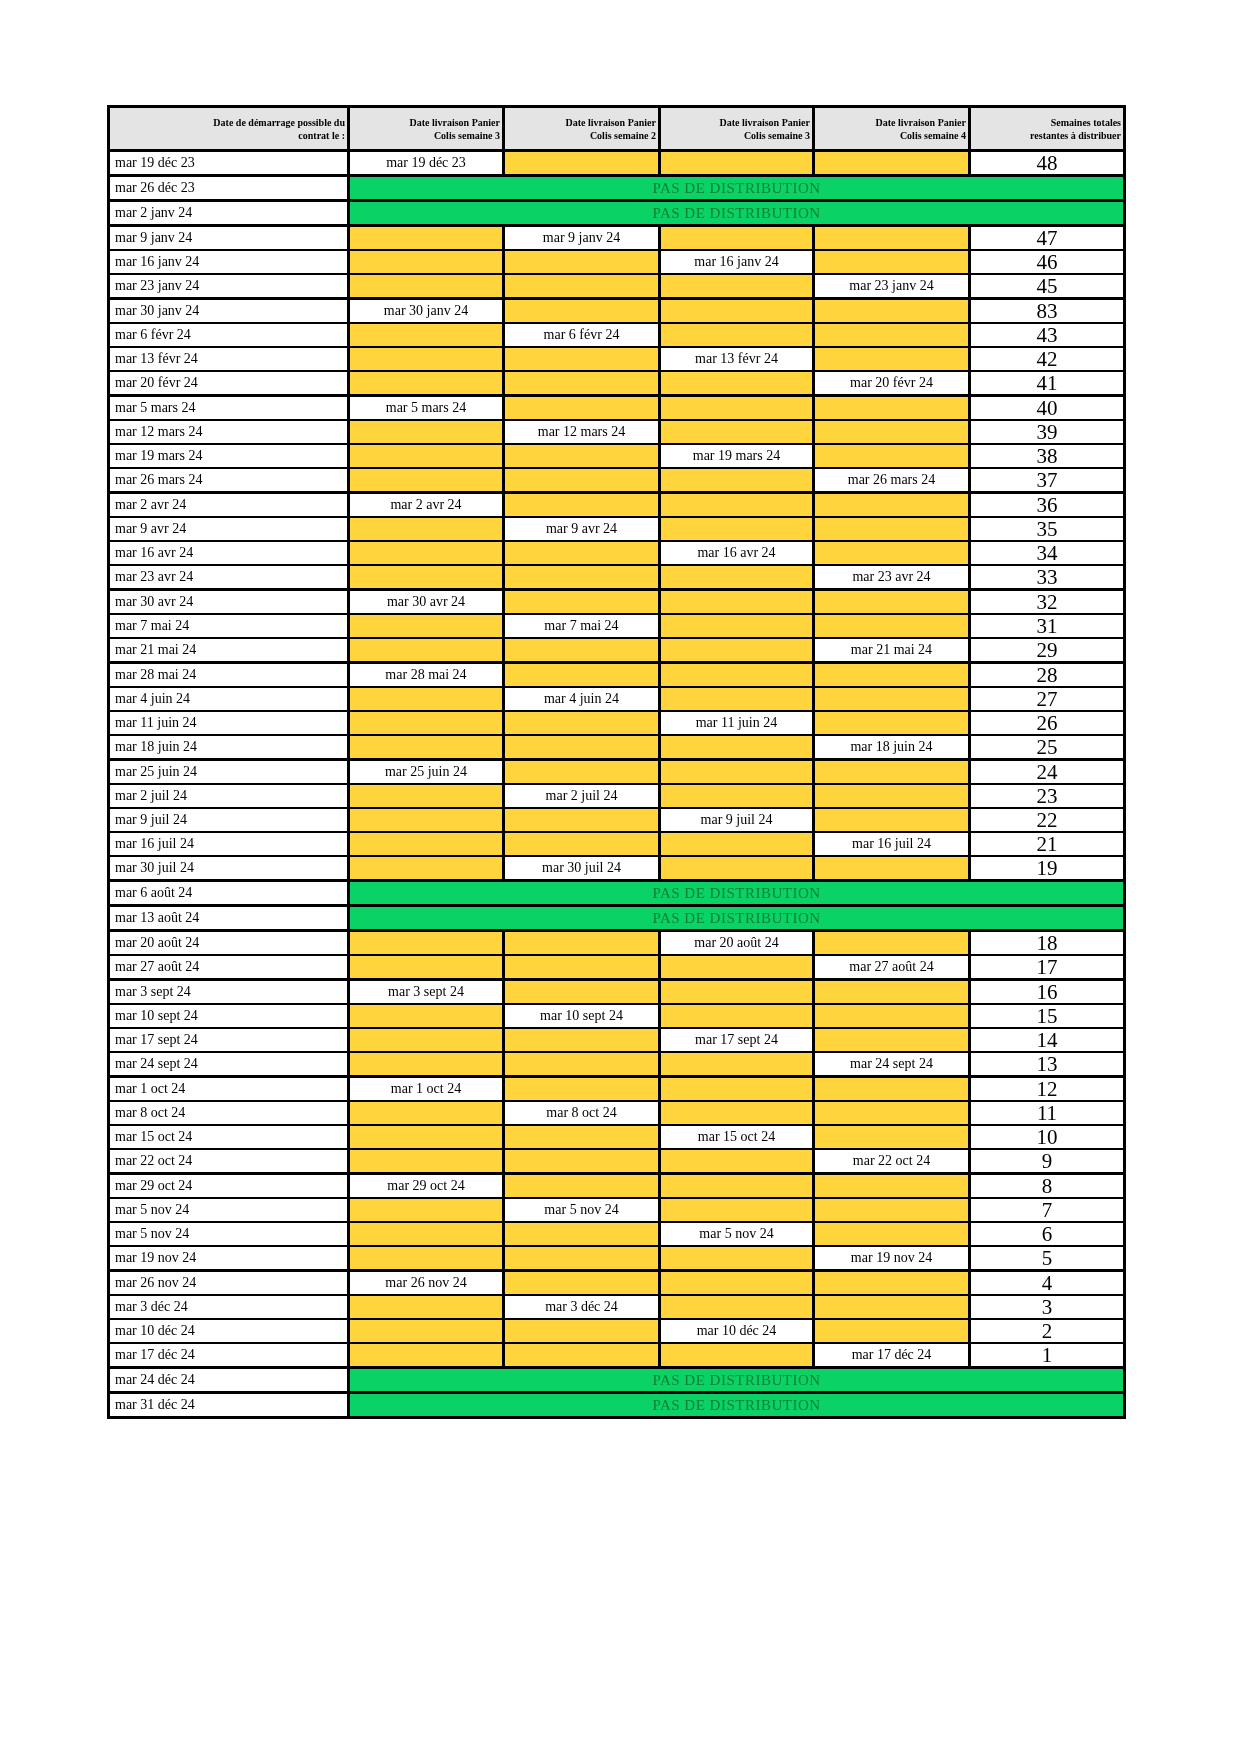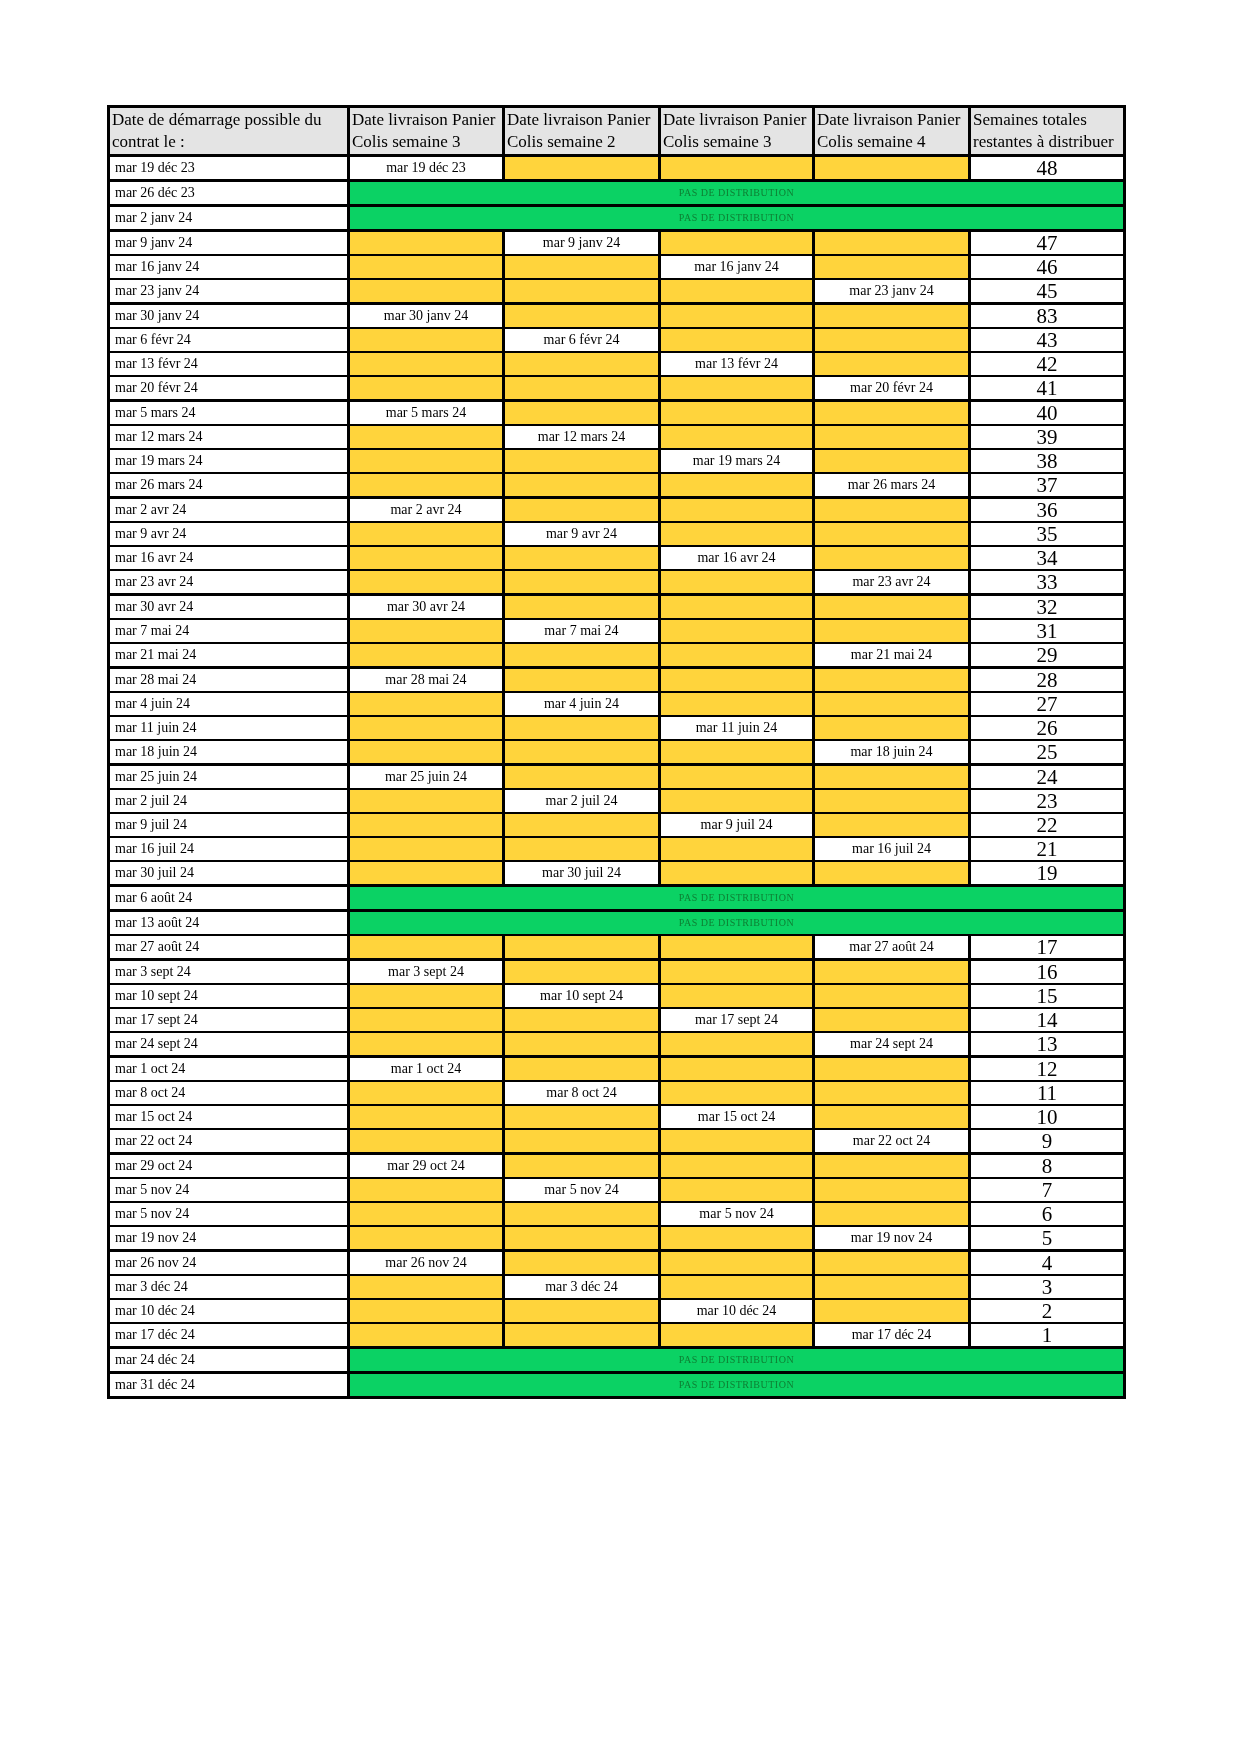--- a/index.html
+++ b/index.html
@@ -19,31 +19,31 @@
     border-collapse:collapse;table-layout:fixed;
     border:3px solid var(--border);
   }
   th,td{
     border:2px solid var(--border);
     border-left-width:3px;border-right-width:3px;
     overflow:hidden;white-space:nowrap;
   }
   thead th{
     background:var(--header-bg);
-    font-weight:normal;font-size:17px;line-height:1.3;
-    text-align:left;height:39px;padding:1px 2px;
+    font-weight:bold;font-size:10px;line-height:1.3;
+    text-align:right;height:39px;padding:1px 2px;
   }
   tbody td{height:22px;font-size:14px;padding:0;text-align:center;line-height:22px;}
   td.start{text-align:left;padding-left:5px;}
   td.wk.empty{background:var(--yellow);}
   td.wk.filled{background:#ffffff;}
   td.rem{font-size:21px;}
   td.nodist{
     background:var(--green);color:var(--green-text);
-    font-size:10px;letter-spacing:0.5px;text-align:center;
+    font-size:15px;letter-spacing:0.5px;text-align:center;
   }
   tr.thick td{border-top-width:3px;}
 </style>
 </head>
 <body>
 
 <table class="calendar">
   <colgroup>
     <col style="width:240px">
     <col style="width:155px">
@@ -314,20 +314,28 @@
         <td class="rem">19</td>
       </tr>
       <tr class="thick">
         <td class="start">mar 6 août 24</td>
         <td colspan="5" class="nodist">PAS DE DISTRIBUTION</td>
       </tr>
       <tr class="thick">
         <td class="start">mar 13 août 24</td>
         <td colspan="5" class="nodist">PAS DE DISTRIBUTION</td>
       </tr>
+      <tr class="thick">
+        <td class="start">mar 20 août 24</td>
+        <td class="wk empty"></td>
+        <td class="wk empty"></td>
+        <td class="wk filled">mar 20 août 24</td>
+        <td class="wk empty"></td>
+        <td class="rem">18</td>
+      </tr>
       <tr>
         <td class="start">mar 27 août 24</td>
         <td class="wk empty"></td>
         <td class="wk empty"></td>
         <td class="wk empty"></td>
         <td class="wk filled">mar 27 août 24</td>
         <td class="rem">17</td>
       </tr>
       <tr class="thick">
         <td class="start">mar 3 sept 24</td>

